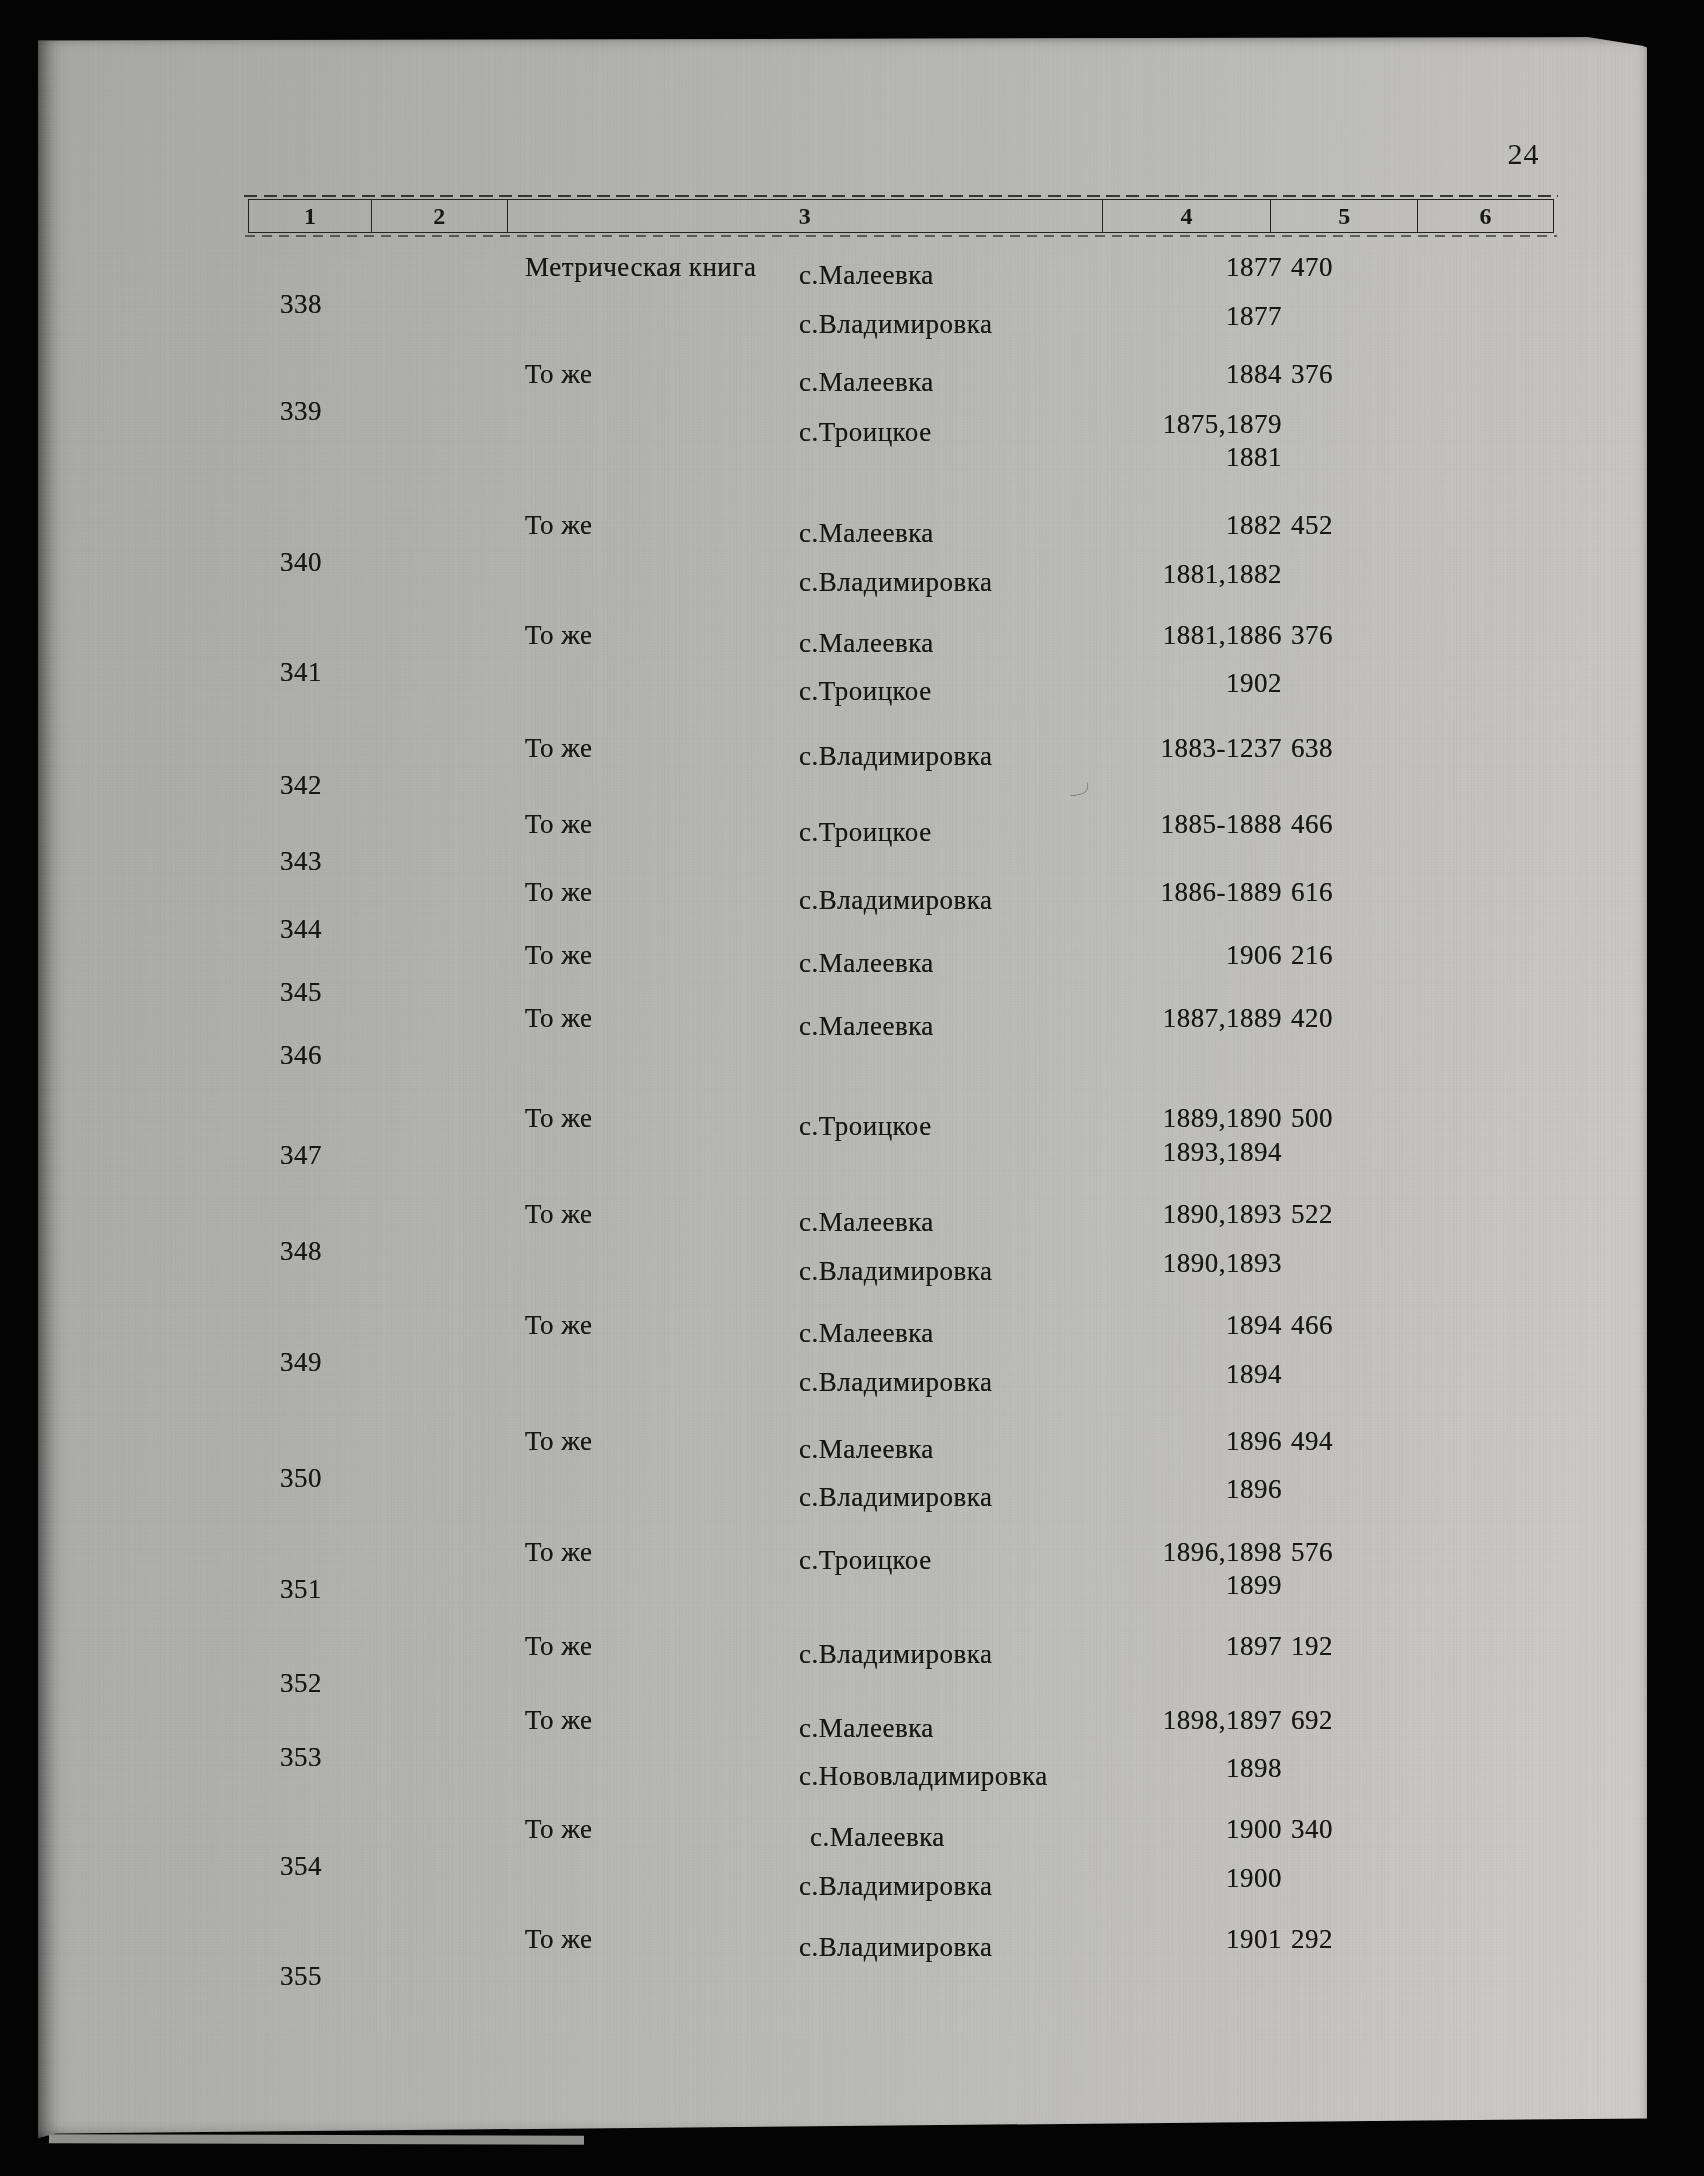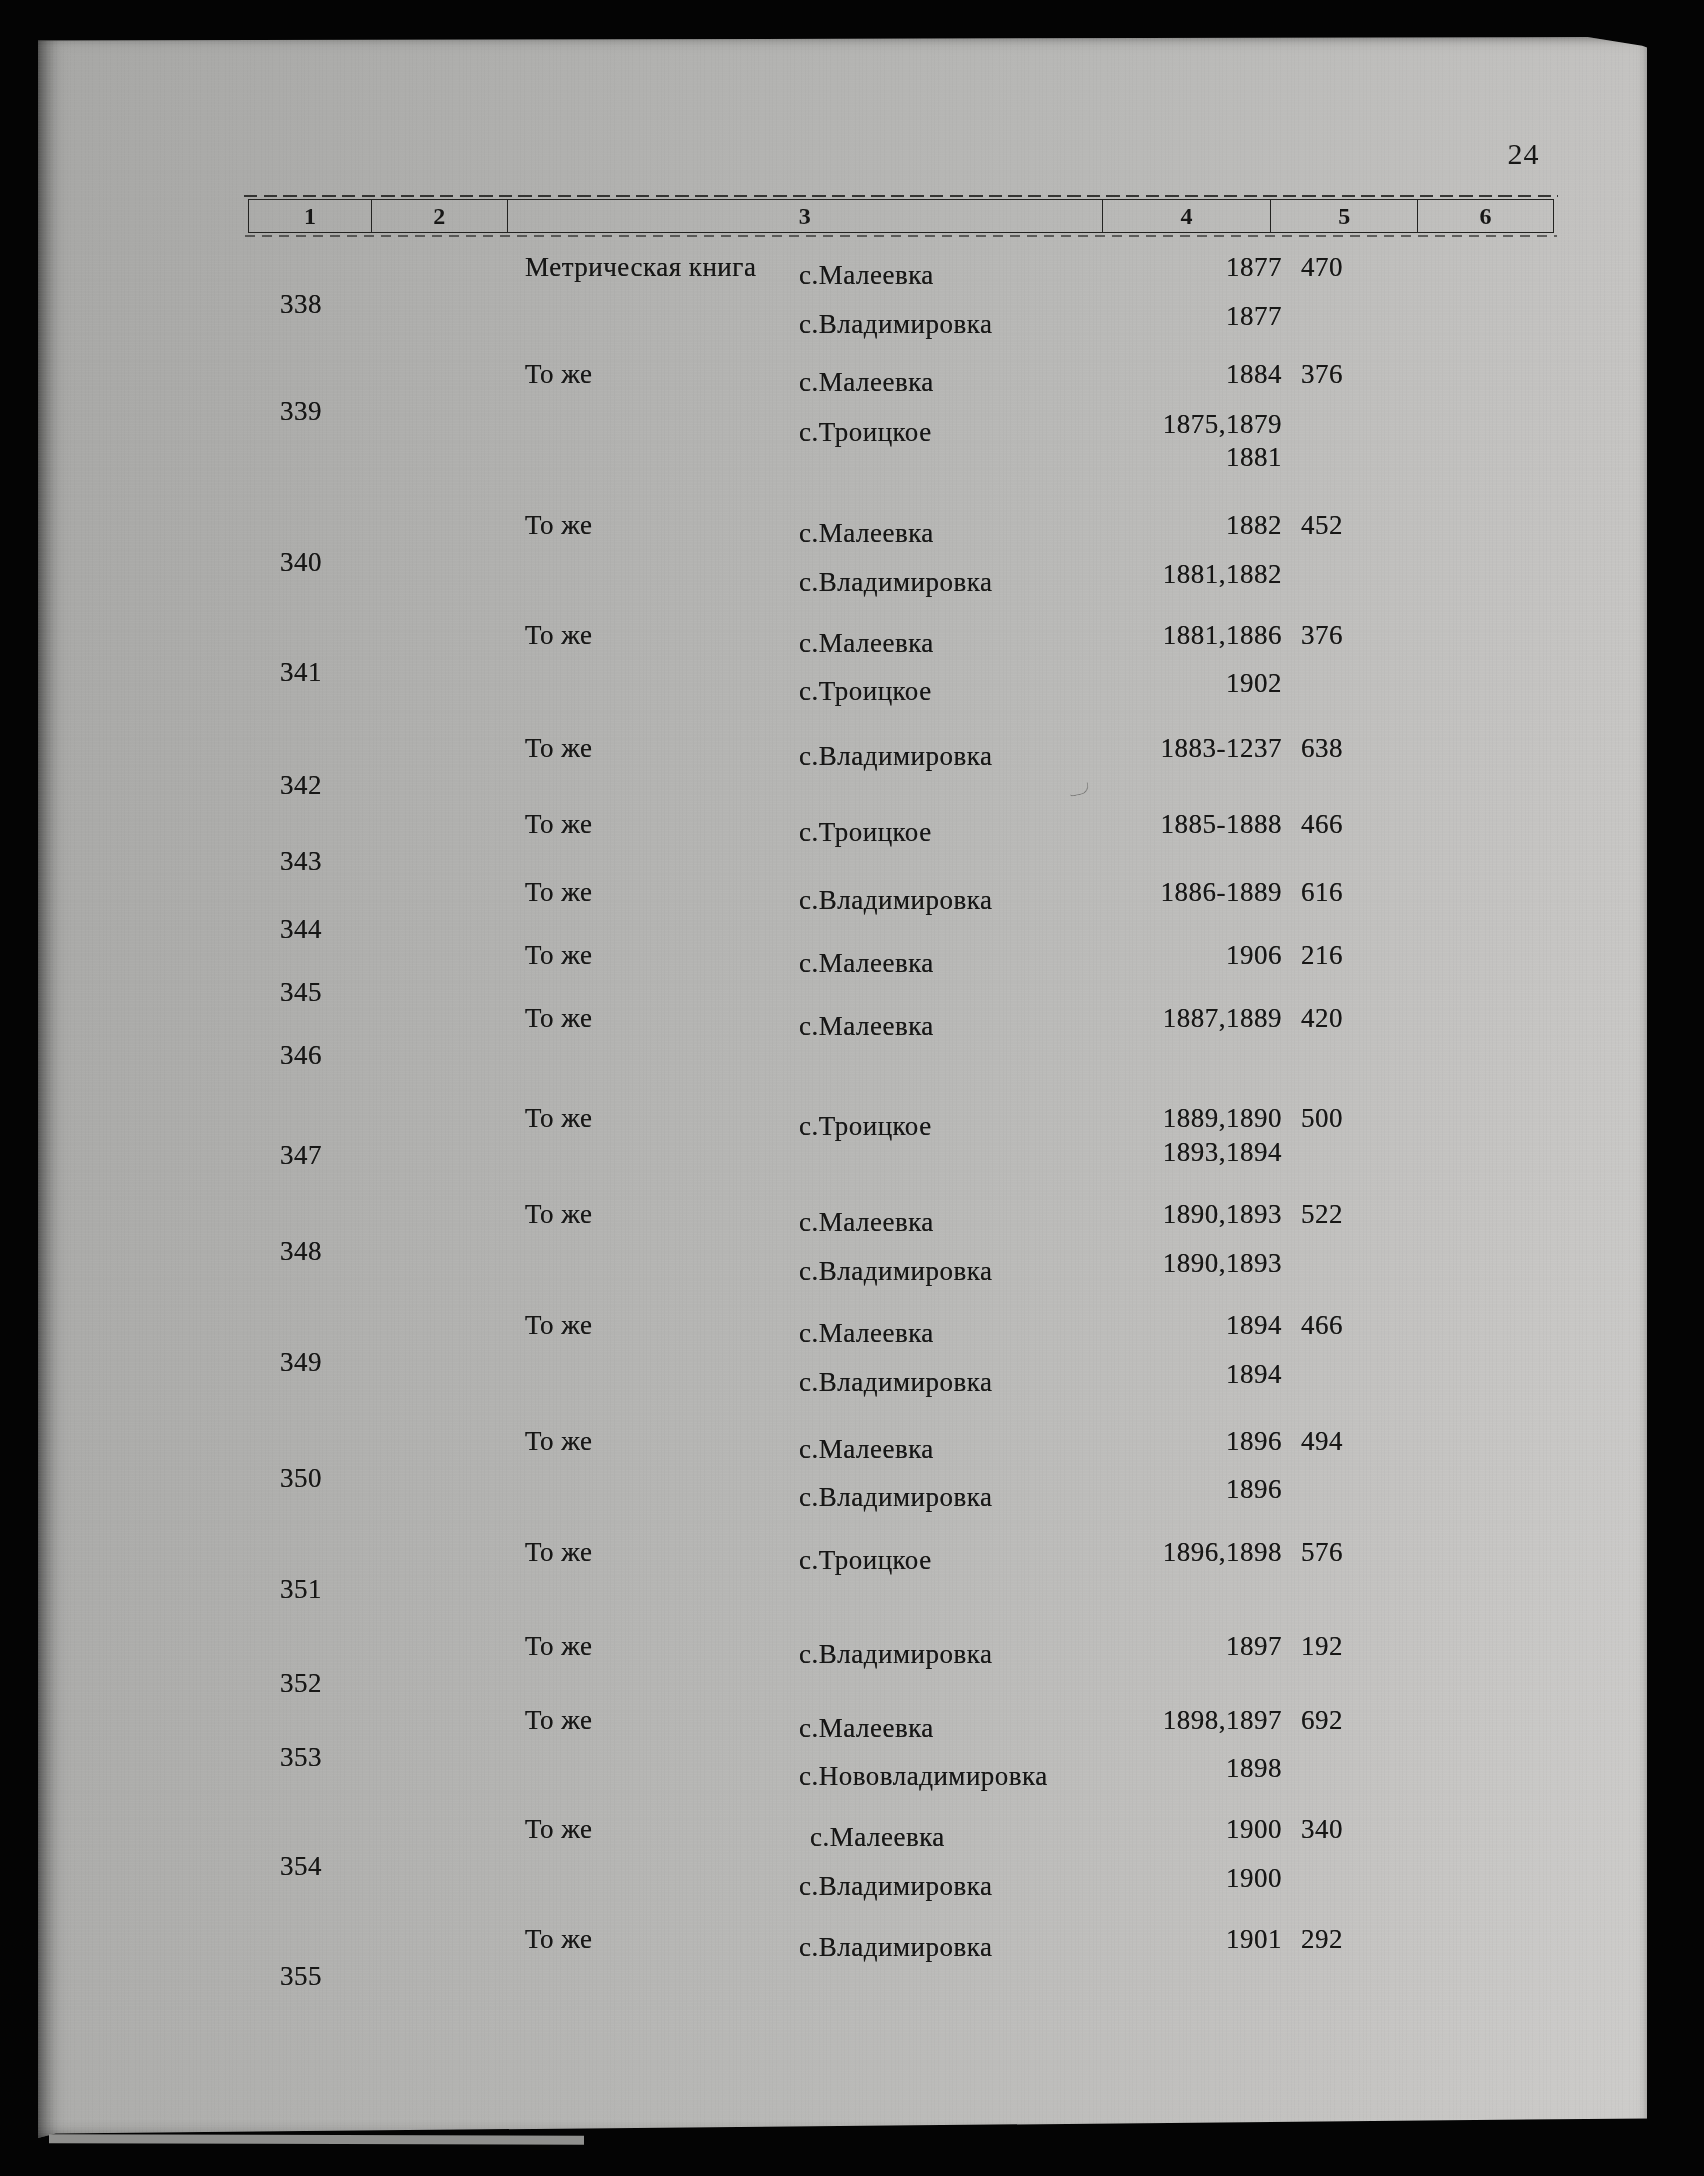--- a/index.html
+++ b/index.html
@@ -34,21 +34,21 @@
       font-size:24px;font-weight:bold;border-right:1.8px solid #232321;}
   .th:last-child{border-right:none;}
   .w1{width:123px}.w2{width:136px}.w3{width:596px}.w4{width:169px}.w5{width:147px}.w6{width:135px}
   
   .line{position:absolute;left:0;width:1609px;height:36px;font-size:27px;letter-spacing:0.5px;
         text-shadow:0 0 0.4px rgba(10,10,10,.65);}
   .c1{position:absolute;left:242px;margin-top:37px;}
   .c3a{position:absolute;left:487px;white-space:nowrap;}
   .c3b{position:absolute;left:761px;white-space:nowrap;margin-top:8px;}
   .c4{position:absolute;left:1069px;width:175px;text-align:right;white-space:nowrap;}
-  .c5{position:absolute;left:1263px;width:130px;text-align:left;}
+  .c5{position:absolute;left:1209px;width:130px;text-align:center;}
   
   .artifact{position:absolute;left:1031px;top:747px;width:19.6px;height:10.7px;
             border-bottom:1.8px solid rgba(40,40,38,.45);border-right:1.8px solid rgba(40,40,38,.35);
             border-radius:0 0 9px 3.6px;transform:rotate(-12deg);}
 </style>
 </head>
 <body>
 
 <div class="stage">
   <div class="page">
@@ -203,20 +203,23 @@
       <span class="c4">1896</span>
     </div>
 
     <div class="line" style="top:1500px">
       <span class="c1">351</span>
       <span class="c3a">То же</span>
       <span class="c3b">с.Троицкое</span>
       <span class="c4">1896,1898</span>
       <span class="c5">576</span>
     </div>
+    <div class="line" style="top:1533px">
+      <span class="c4">1899</span>
+    </div>
 
     <div class="line" style="top:1594px">
       <span class="c1">352</span>
       <span class="c3a">То же</span>
       <span class="c3b">с.Владимировка</span>
       <span class="c4">1897</span>
       <span class="c5">192</span>
     </div>
 
     <div class="line" style="top:1668px">

